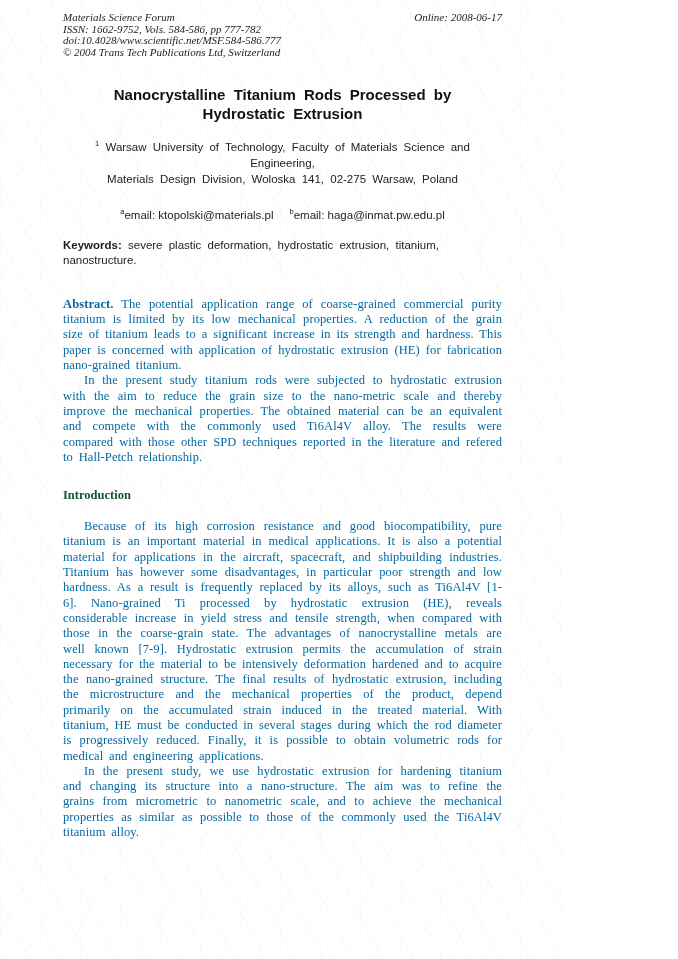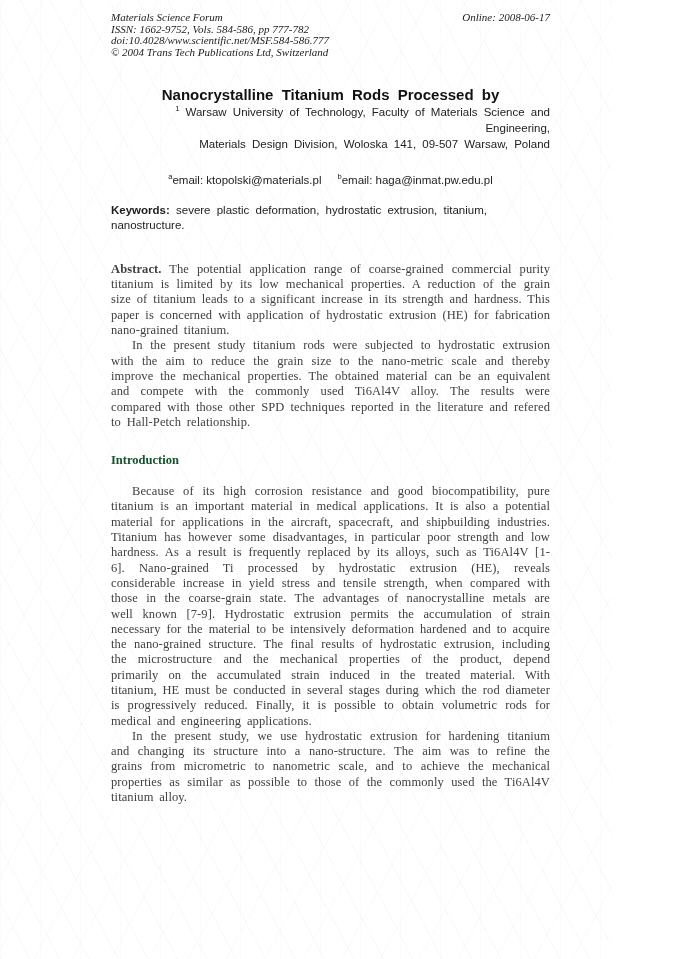--- a/index.html
+++ b/index.html
@@ -8,21 +8,20 @@
     background: #ffffff;
   }
   .page {
     position: relative;
     width: 564px;
     height: 959px;
     background: #ffffff;
     color: #1c1c1c;
     overflow: hidden;
     font-family: "Liberation Serif", serif;
-    padding-left: 48px;
   }
   .watermark {
     position: absolute;
     inset: 0;
     pointer-events: none;
     background-image:
       repeating-linear-gradient(62deg, rgba(130,130,130,0.05) 0 1px, transparent 1px 26px),
       repeating-linear-gradient(-62deg, rgba(130,130,130,0.04) 0 1px, transparent 1px 34px),
       repeating-linear-gradient(90deg, rgba(150,150,150,0.03) 0 1px, transparent 1px 40px);
   }
@@ -53,21 +52,22 @@
     text-align: center;
     font: 13.5px/17px "Liberation Sans", sans-serif;
     color: #222;
   }
   .authors sup {
     font-size: 8.5px;
     vertical-align: super;
     line-height: 0;
   }
   .affiliation {
-    text-align: right;
+    margin-top: 16px;
+    text-align: center;
     font: 11.5px/16px "Liberation Sans", sans-serif;
     word-spacing: 3px;
     color: #222;
   }
   .affiliation sup, .emails sup {
     font-size: 7.5px;
     vertical-align: super;
     line-height: 0;
     word-spacing: normal;
   }
@@ -87,21 +87,21 @@
   }
   .keywords b { font-weight: bold; }
   
   .abstract-block { margin-top: 29px; }
   .body-p {
     margin: 0;
     font: 12.5px/15.3px "Liberation Serif", serif;
     text-align: justify;
     word-spacing: 2.5px;
     letter-spacing: 0.1px;
-    color: #404040;
+    color: #0369a1;
   }
   .body-p b { font-weight: bold; }
   .indent { text-indent: 21px; }
   .section-heading {
     margin: 23px 0 16px 0;
     font: bold 12.5px/15px "Liberation Serif", serif;
     color: #14532d;
   }
 </style>
 </head>
@@ -114,24 +114,24 @@
     <header class="pub-header">
       <div class="pub-left">
         <div>Materials Science Forum</div>
         <div>ISSN: 1662-9752, Vols. 584-586, pp 777-782</div>
         <div>doi:10.4028/www.scientific.net/MSF.584-586.777</div>
         <div>© 2004 Trans Tech Publications Ltd, Switzerland</div>
       </div>
       <div class="pub-right">Online: 2008-06-17</div>
     </header>
 
-    <h1 class="paper-title"><span>Nanocrystalline Titanium Rods Processed by</span><br></h1>
+    <h1 class="paper-title"><span>Nanocrystalline Titanium Rods Processed by</span><br><span>Hydrostatic Extrusion</span></h1>
 
 
-    <div class="affiliation"><sup>1</sup> <span>Warsaw University of Technology, Faculty of Materials Science and Engineering,</span><br><span>Materials Design Division, Woloska 141, 09-507 Warsaw, Poland</span></div>
+    <div class="affiliation"><sup>1</sup> <span>Warsaw University of Technology, Faculty of Materials Science and Engineering,</span><br><span>Materials Design Division, Woloska 141, 02-275 Warsaw, Poland</span></div>
 
     <div class="emails">
       <div><span class="email-item"><sup>a</sup><span>email: ktopolski@materials.pl</span></span><span class="email-item email-item-2"><sup>b</sup><span>email: haga@inmat.pw.edu.pl</span></span></div>
     </div>
 
     <p class="keywords"><b>Keywords:</b> <span>severe plastic deformation, hydrostatic extrusion, titanium, nanostructure.</span></p>
 
     <div class="abstract-block">
       <p class="body-p"><b>Abstract.</b> <span>The potential application range of coarse-grained commercial purity titanium is limited by its low mechanical properties. A reduction of the grain size of titanium leads to a significant increase in its strength and hardness. This paper is concerned with application of hydrostatic extrusion (HE) for fabrication nano-grained titanium.</span></p>
       <p class="body-p indent">In the present study titanium rods were subjected to hydrostatic extrusion with the aim to reduce the grain size to the nano-metric scale and thereby improve the mechanical properties. The obtained material can be an equivalent and compete with the commonly used Ti6Al4V alloy. The results were compared with those other SPD techniques reported in the literature and refered to Hall-Petch relationship.</p>

